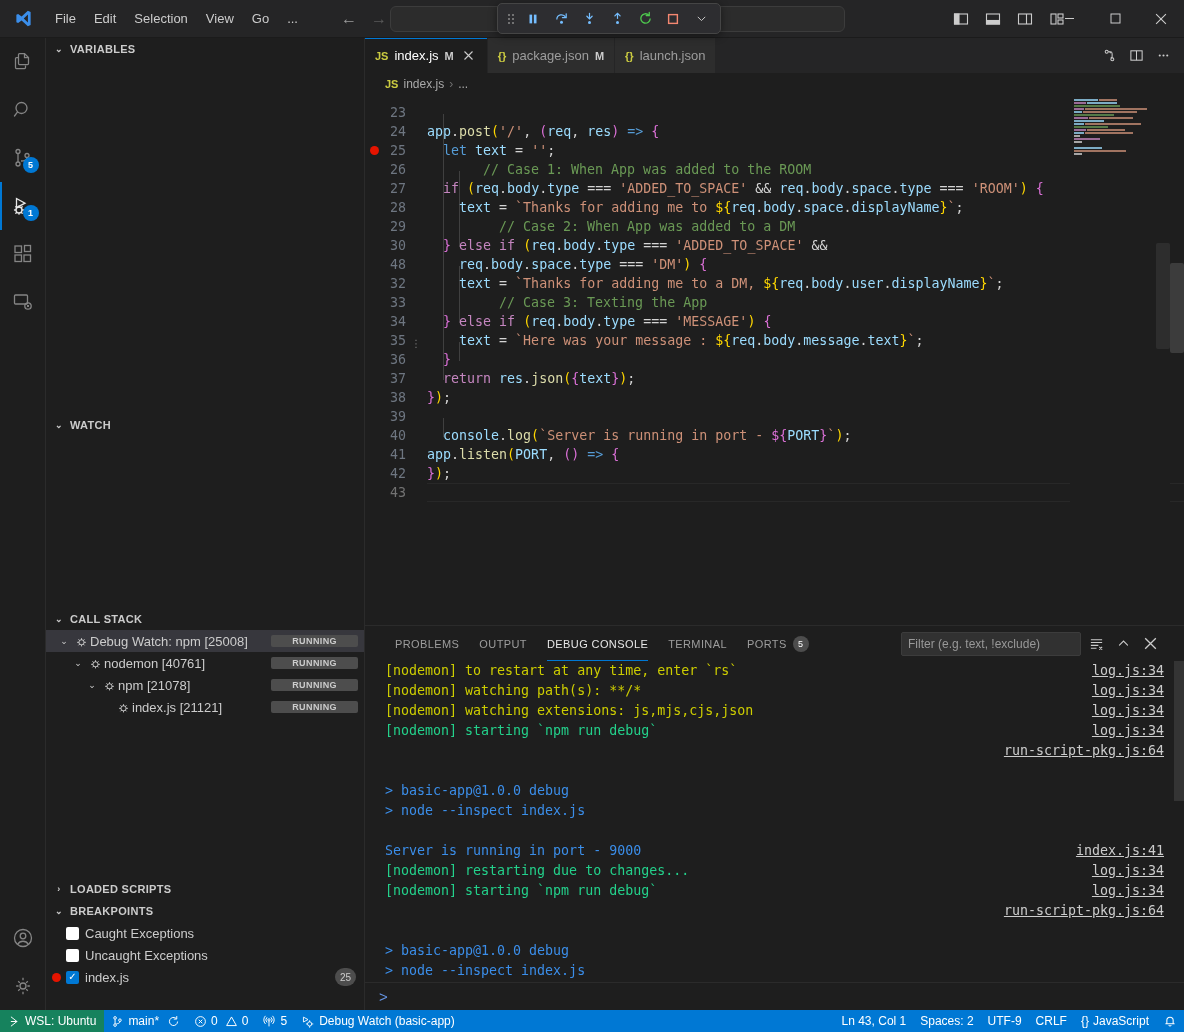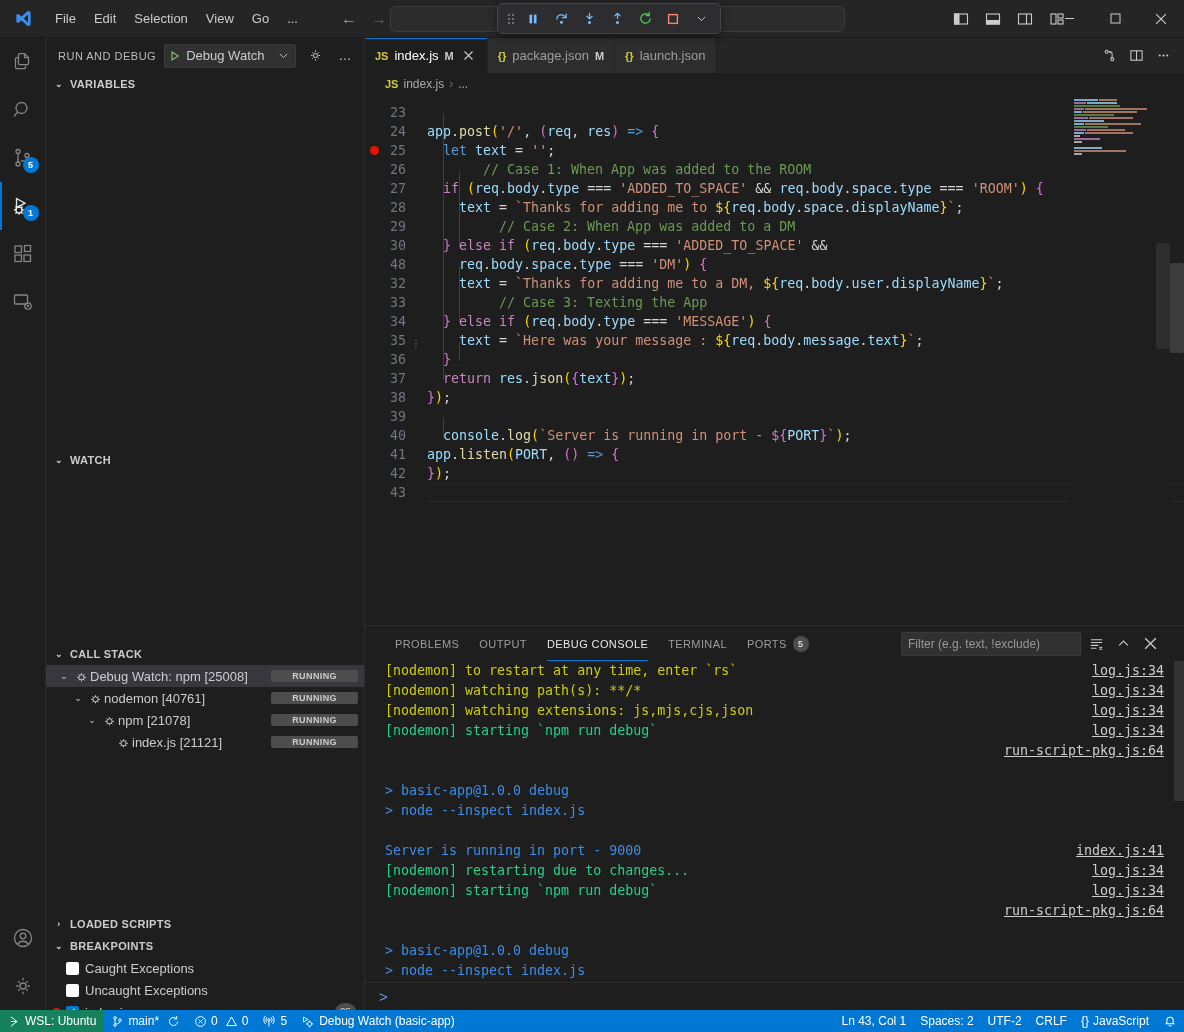--- a/index.html
+++ b/index.html
@@ -404,43 +404,20 @@
       <div class="act-item">
         <svg width="24" height="24" viewBox="0 0 24 24" fill="none" stroke="currentColor" stroke-width="1.3">
           <circle cx="12" cy="12" r="3"></circle>
           <path d="M12 3.8v2.4M12 17.8v2.4M5.2 12H7.6M16.4 12h2.4M7.2 7.2l1.7 1.7M15.1 15.1l1.7 1.7M16.8 7.2l-1.7 1.7M8.9 15.1l-1.7 1.7"></path>
         </svg>
       </div>
     </div>
   </div>
 
   <div id="sidebar">
-    <div id="sb-header">
-      <div id="sb-title">RUN AND DEBUG</div>
-      <div id="launch-select">
-        <span id="launch-play">
-          <svg width="12" height="12" viewBox="0 0 12 12" fill="none" stroke="#7bbf6a" stroke-width="1.2">
-              <path d="M3 2l6.2 4L3 10z"></path>
-            </svg>
-        </span>
-        <span id="launch-name">Debug Watch</span>
-        <span style="display:flex;padding-right:4px;">
-          <svg width="11" height="11" viewBox="0 0 16 16" fill="none" stroke="#cccccc" stroke-width="1.3">
-              <path d="M3 6l5 5 5-5" stroke-linecap="round"></path>
-            </svg>
-        </span>
-      </div>
-      <div class="sb-act">
-        <svg width="15" height="15" viewBox="0 0 24 24" fill="none" stroke="#cccccc" stroke-width="1.5">
-          <circle cx="12" cy="12" r="3.2"></circle>
-          <path d="M12 3.6v2.6M12 17.8v2.6M4.8 12h2.6M16.6 12h2.6M6.9 6.9l1.9 1.9M15.2 15.2l1.9 1.9M17.1 6.9l-1.9 1.9M8.8 15.2l-1.9 1.9"></path>
-        </svg>
-      </div>
-      <div class="sb-act">…</div>
-    </div>
 
     <div class="section" style="flex:0 0 auto;">
       <div class="sec-head">
         <span class="chev">⌄</span>
         <span>VARIABLES</span>
       </div>
       <div class="sec-body" style="height:354px;"></div>
     </div>
 
     <div class="section" style="flex:0 0 auto;">
@@ -881,21 +858,21 @@
         <path d="M2.4 2.6 8 5.6 2.4 8.6z"></path>
         <circle cx="10" cy="11" r="2.6"></circle>
         <path d="M7.2 11H6M14 11h-1.2M10 8.2V7M10 14v1.2" stroke-linecap="round"></path>
       </svg>
     <span>Debug Watch (basic-app)</span>
   </div>
 
   <div id="sb-right">
     <div class="sb-item">Ln 43, Col 1</div>
     <div class="sb-item">Spaces: 2</div>
-    <div class="sb-item">UTF-2</div>
+    <div class="sb-item">UTF-9</div>
     <div class="sb-item">CRLF</div>
     <div class="sb-item">
       <span>{}</span>
       <span>JavaScript</span>
     </div>
     <div class="sb-item">
       <svg width="14" height="14" viewBox="0 0 16 16" fill="none" stroke="#ffffff" stroke-width="1.2">
           <path d="M4.4 11.2V7.2a3.6 3.6 0 0 1 7.2 0v4M3.2 11.2h9.6M6.9 13.2a1.3 1.3 0 0 0 2.2 0" stroke-linecap="round"></path>
         </svg>
     </div>

